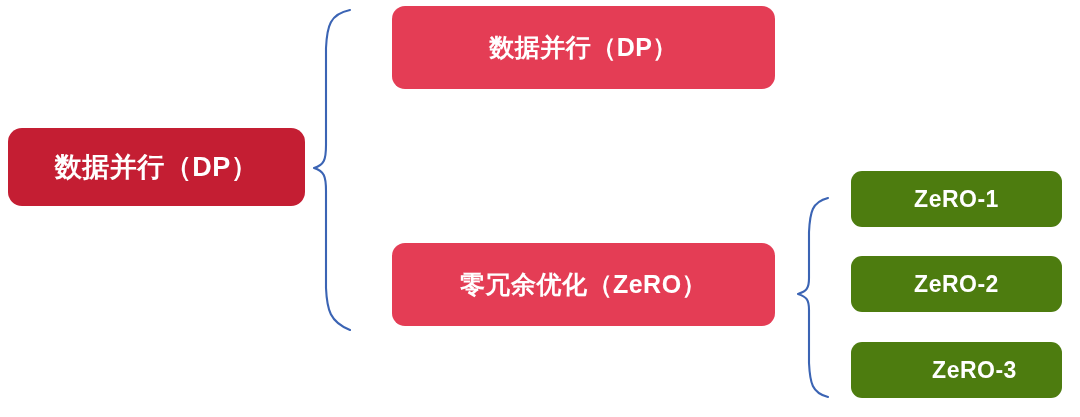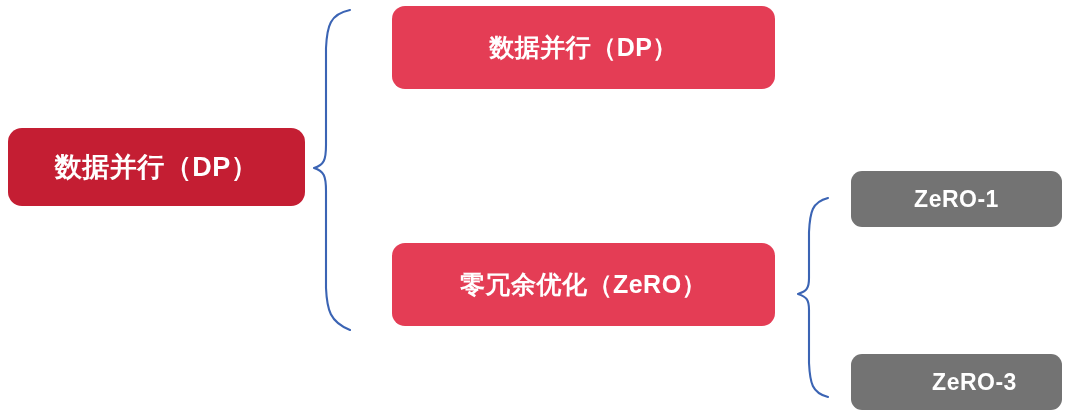--- a/index.html
+++ b/index.html
@@ -72,32 +72,32 @@
     font-size: 25px;
   }
   .level-two.row-1 { top: 6px; }
   .level-two.row-2 { top: 131px; }
   .level-two.row-3 { top: 243px; }
 
   .level-three {
     left: 851px;
     width: 211px;
     height: 56px;
-    background: #737373;
+    background: #4d7c0f;
     font-size: 23px;
     border-radius: 11px;
   }
   .level-three::after {
     top: 5px;
     bottom: -6px;
     border-radius: 13px;
   }
   .level-three.row-1 { top: 171px; }
   .level-three.row-2 { top: 256px; }
-  .level-three.row-3 { top: 354px; padding-left: 36px; }
+  .level-three.row-3 { top: 342px; padding-left: 36px; }
 
   
   .brace {
     position: absolute;
     pointer-events: none;
   }
   .brace svg { display: block; overflow: visible; }
   .brace path {
     fill: none;
     stroke: #3b64b4;
@@ -148,18 +148,21 @@
                C 21 107, 23 110, 23 120
                L 23 173
                C 24 193, 26 203, 42 207"></path>
     </svg>
   </div>
 
   <div class="node level-three row-1">
     <span class="node-label">ZeRO-1</span>
   </div>
 
+  <div class="node level-three row-2">
+    <span class="node-label">ZeRO-2</span>
+  </div>
 
   <div class="node level-three row-3">
     <span class="node-label">ZeRO-3</span>
   </div>
 
 </div>
 
 </body></html>

